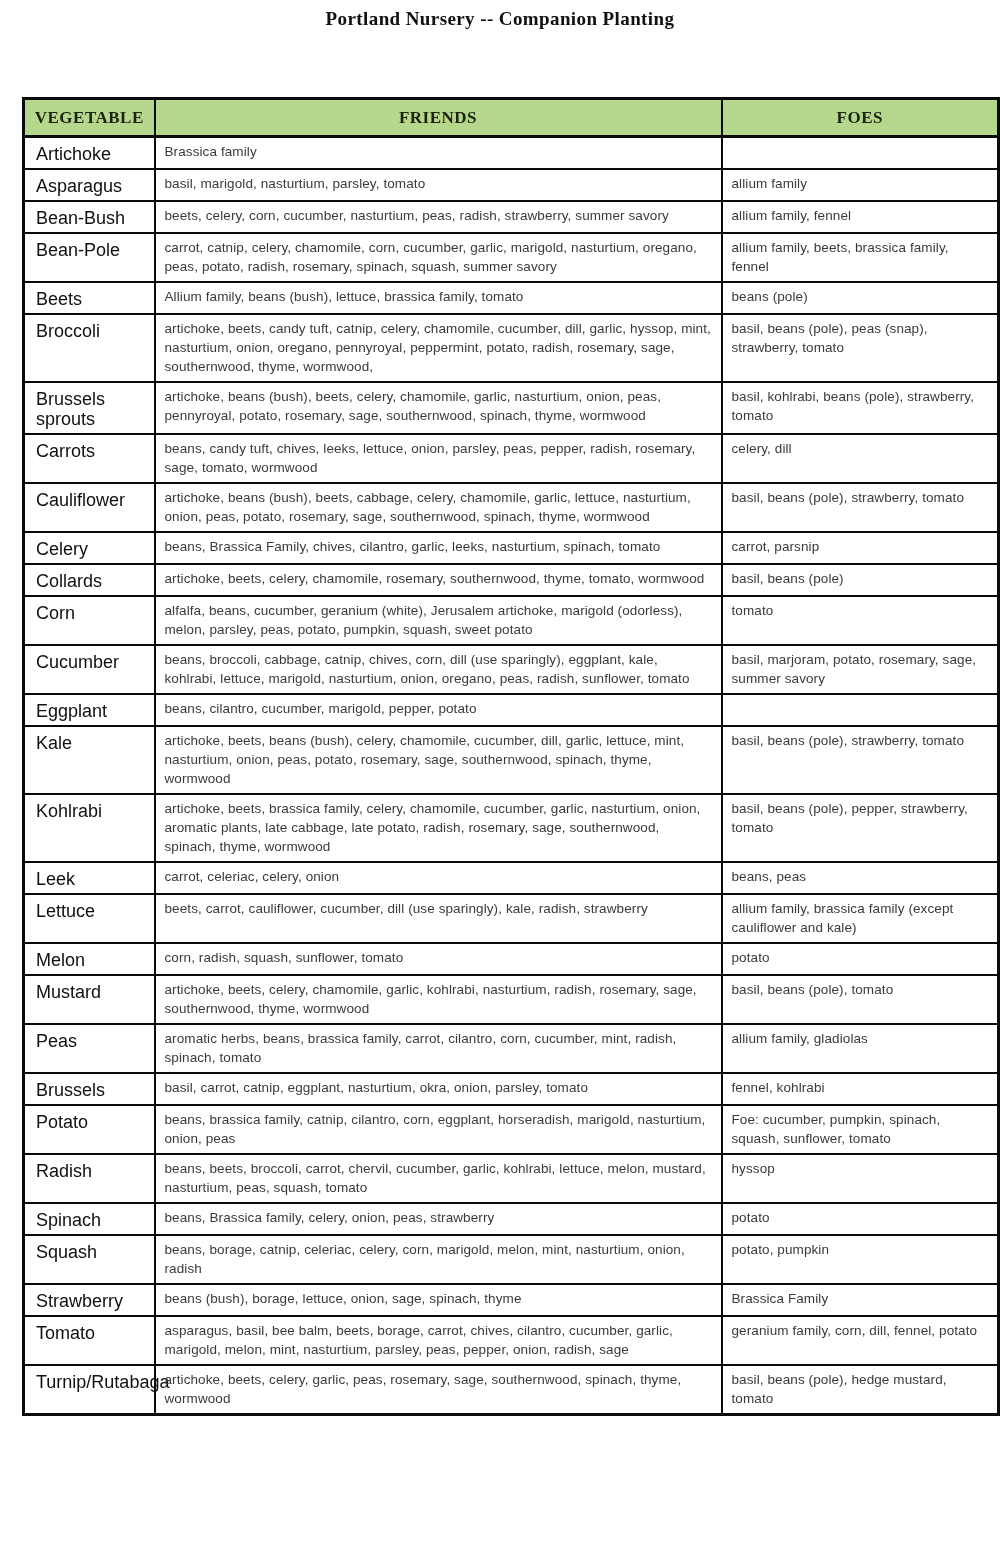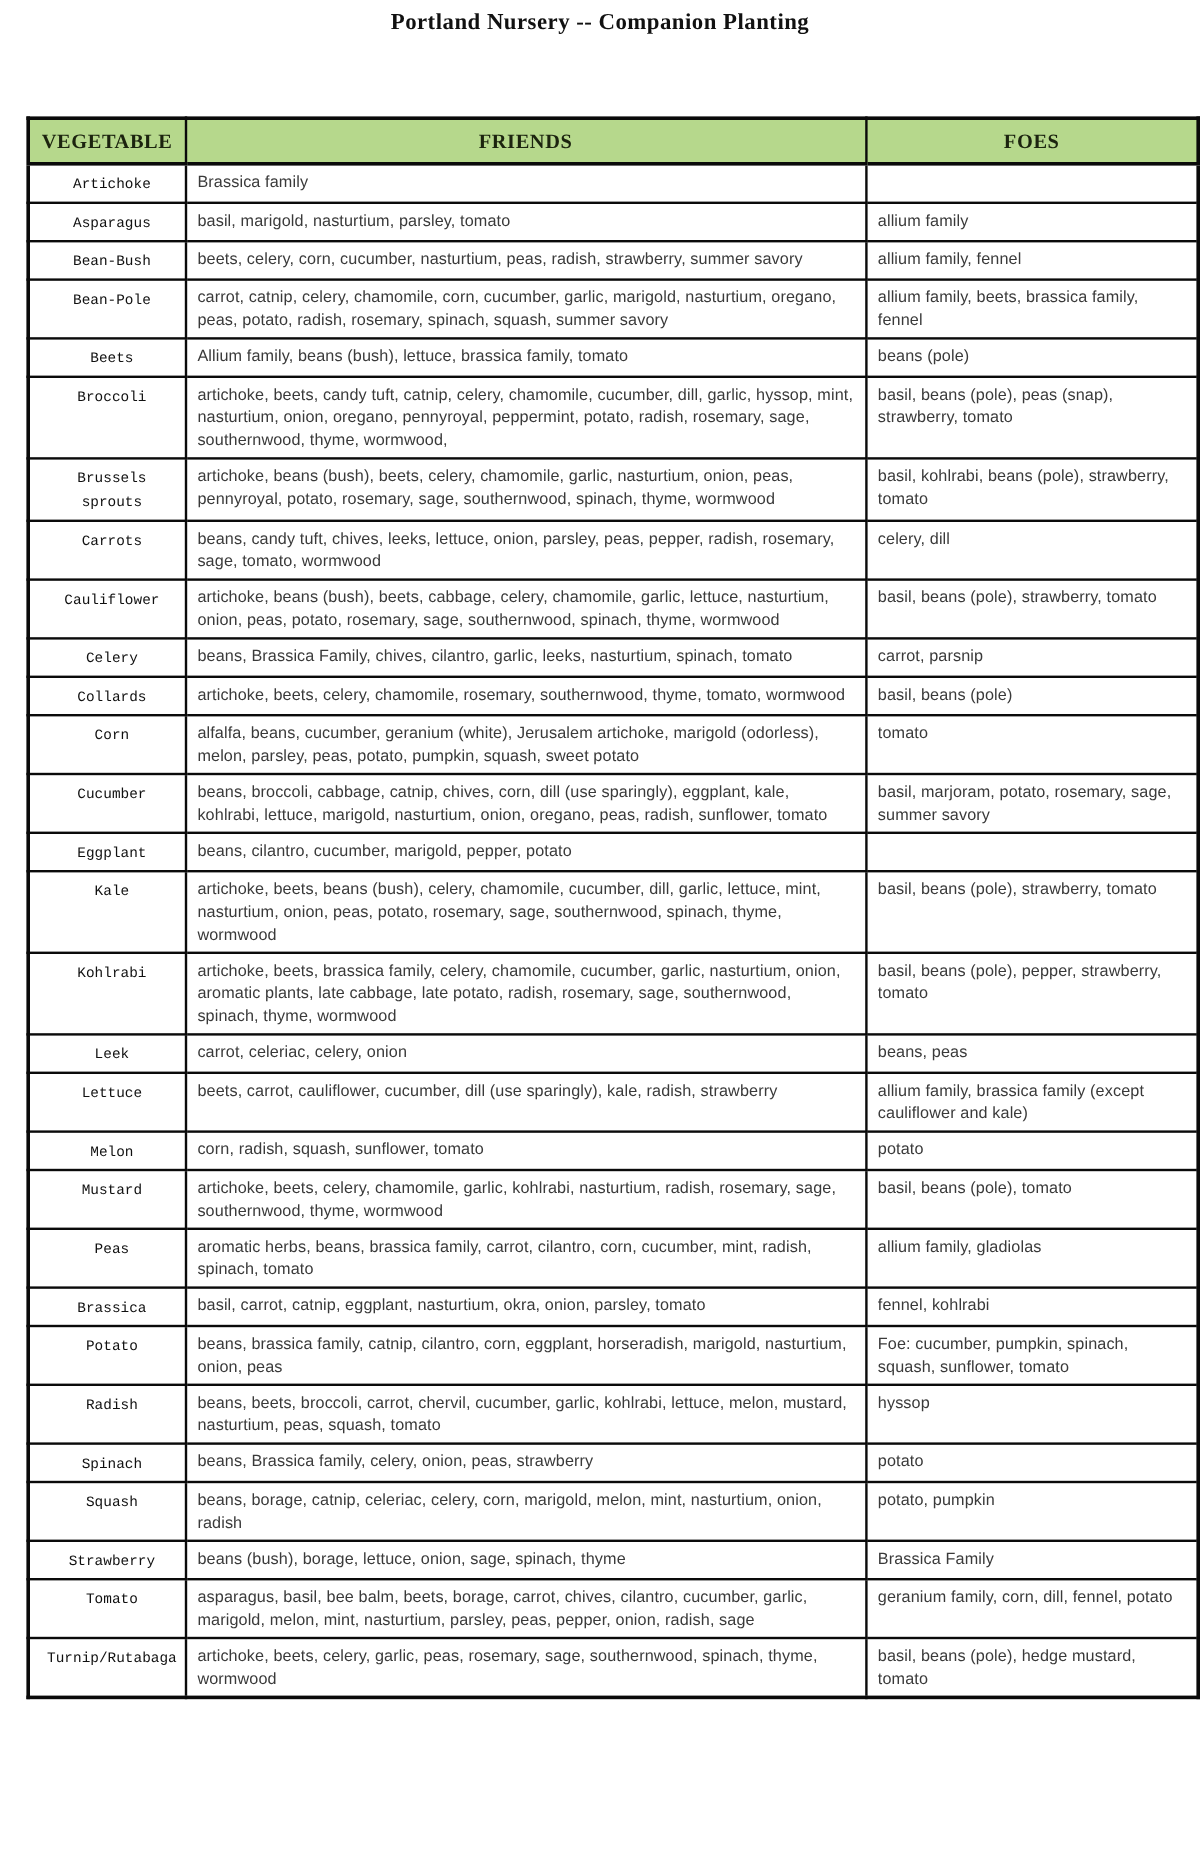--- a/index.html
+++ b/index.html
@@ -50,26 +50,25 @@
     font-family: "Liberation Serif", serif;
     font-size: 17px;
     font-weight: bold;
     letter-spacing: 0.5px;
     color: #1c240f;
     text-align: center;
     padding: 8px 4px 7px 4px;
     border-bottom: 3px solid var(--border-color);
   }
   td.veg {
-    font-family: Liberation Mono, monospace;
-    font-size: 12px;
+    font-family: Liberation Sans, sans-serif;
+    font-size: 18px;
     color: var(--veg-text);
     padding: 6px 3px 4px 11px;
     line-height: 20px;
-    text-align: center;
   }
   td.txt {
     font-size: 13.5px;
     line-height: 19px;
     letter-spacing: 0.1px;
     color: var(--body-text);
     padding: 4px 8px 5px 9px;
   }
 </style>
 </head>
@@ -191,21 +190,21 @@
           <td class="veg">Mustard</td>
           <td class="txt friends">artichoke, beets, celery, chamomile, garlic, kohlrabi, nasturtium, radish, rosemary, sage, southernwood, thyme, wormwood</td>
           <td class="txt foes">basil, beans (pole), tomato</td>
         </tr>
         <tr>
           <td class="veg">Peas</td>
           <td class="txt friends">aromatic herbs, beans, brassica family, carrot, cilantro, corn, cucumber, mint, radish, spinach, tomato</td>
           <td class="txt foes">allium family, gladiolas</td>
         </tr>
         <tr>
-          <td class="veg">Brassica</td>
+          <td class="veg">Brussels</td>
           <td class="txt friends">basil, carrot, catnip, eggplant, nasturtium, okra, onion, parsley, tomato</td>
           <td class="txt foes">fennel, kohlrabi</td>
         </tr>
         <tr>
           <td class="veg">Potato</td>
           <td class="txt friends">beans, brassica family, catnip, cilantro, corn, eggplant, horseradish, marigold, nasturtium, onion, peas</td>
           <td class="txt foes">Foe: cucumber, pumpkin, spinach, squash, sunflower, tomato</td>
         </tr>
         <tr>
           <td class="veg">Radish</td>

